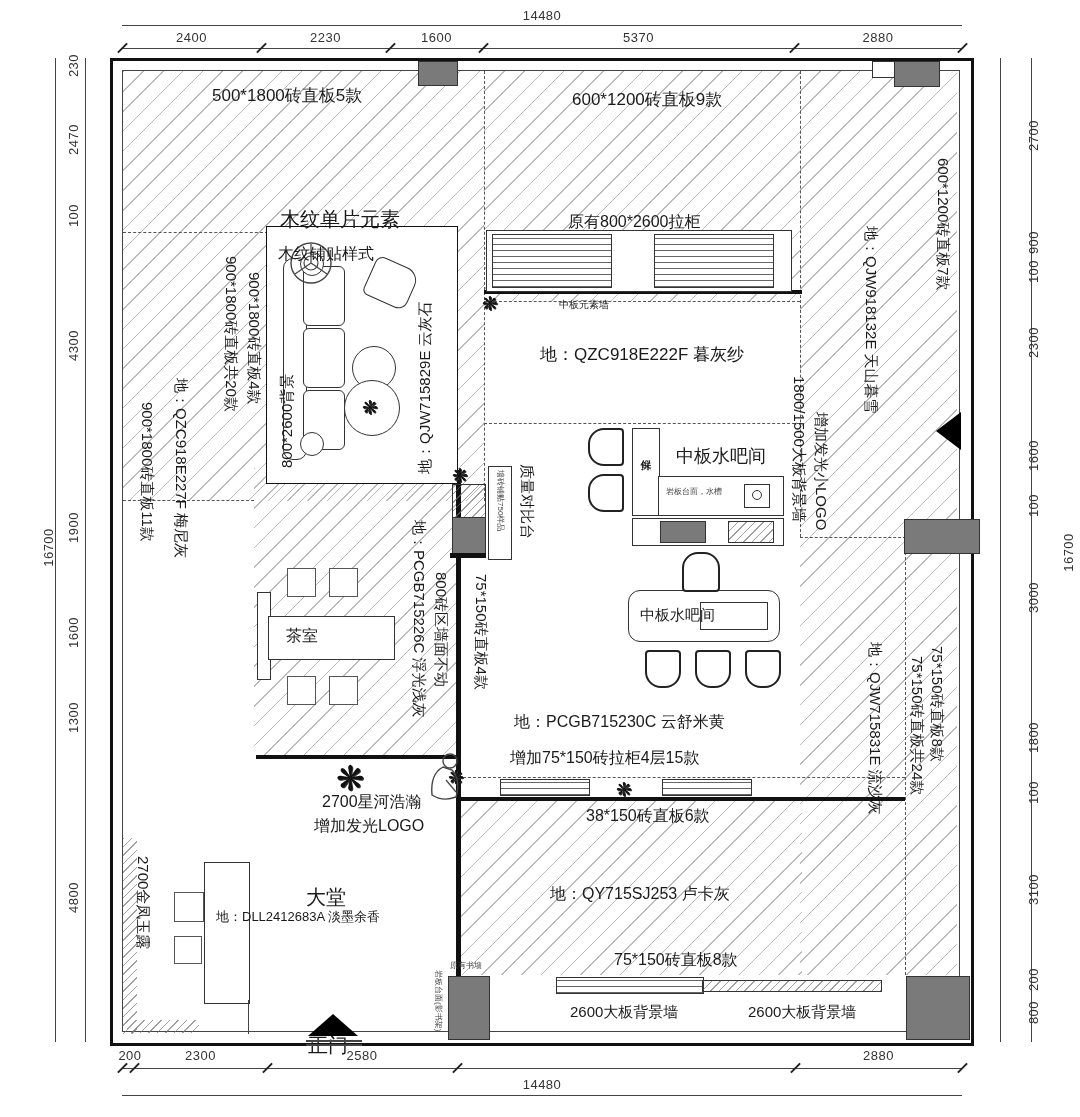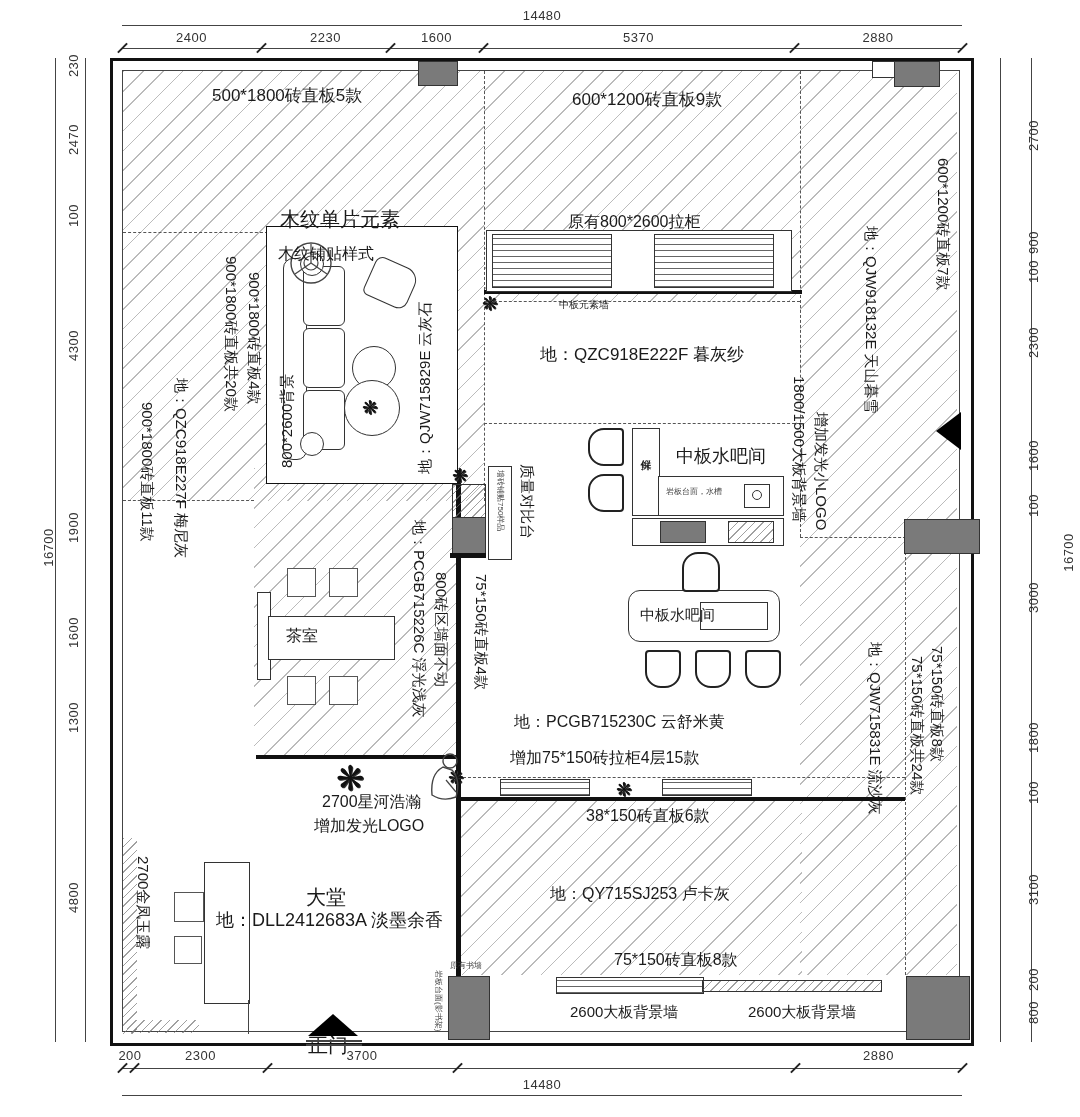--- a/index.html
+++ b/index.html
@@ -53,21 +53,21 @@
   <div class="tk" style="left:116px;top:47px"></div>
   <div class="tk" style="left:255px;top:47px"></div>
   <div class="tk" style="left:384px;top:47px"></div>
   <div class="tk" style="left:477px;top:47px"></div>
   <div class="tk" style="left:788px;top:47px"></div>
   <div class="tk" style="left:956px;top:47px"></div>
 
   <div class="dl" style="left:122px;top:1068px;width:840px;height:1px"></div>
   <div class="dlab" style="left:100px;top:1048px;width:60px">200</div>
   <div class="dlab" style="left:134px;top:1048px;width:133px">2300</div>
-  <div class="dlab" style="left:267px;top:1048px;width:190px">3700</div>
+  <div class="dlab" style="left:267px;top:1048px;width:190px">2580</div>
   <div class="dlab" style="left:795px;top:1048px;width:167px">2880</div>
   <div class="dl" style="left:122px;top:1095px;width:840px;height:1px"></div>
   <div class="dlab" style="left:122px;top:1077px;width:840px">14480</div>
   <div class="tk" style="left:116px;top:1067px"></div>
   <div class="tk" style="left:128px;top:1067px"></div>
   <div class="tk" style="left:261px;top:1067px"></div>
   <div class="tk" style="left:451px;top:1067px"></div>
   <div class="tk" style="left:789px;top:1067px"></div>
   <div class="tk" style="left:956px;top:1067px"></div>
   <div class="lb" style="left:308px;top:1032px;font-size:20px">正门</div>
@@ -229,21 +229,21 @@
   <div class="lb" style="left:514px;top:712px;font-size:16px">地：PCGB715230C 云舒米黄</div>
   <div class="lb" style="left:510px;top:748px;font-size:16px">增加75*150砖拉柜4层15款</div>
   <div class="lb" style="left:322px;top:792px;font-size:16px">2700星河浩瀚</div>
   <div class="lb" style="left:314px;top:816px;font-size:16px">增加发光LOGO</div>
   <div class="lb" style="left:586px;top:806px;font-size:16px">38*150砖直板6款</div>
   <div class="lb" style="left:550px;top:884px;font-size:16px">地：QY715SJ253 卢卡灰</div>
   <div class="lb" style="left:614px;top:950px;font-size:16px">75*150砖直板8款</div>
   <div class="lb" style="left:570px;top:1003px;font-size:15px">2600大板背景墙</div>
   <div class="lb" style="left:748px;top:1003px;font-size:15px">2600大板背景墙</div>
   <div class="lb" style="left:306px;top:884px;font-size:20px">大堂</div>
-  <div class="lb" style="left:216px;top:908px;font-size:18px">地：DLL2412683A  淡墨余香</div>
+  <div class="lb" style="left:216px;top:908px;font-size:13px">地：DLL2412683A  淡墨余香</div>
   <div class="lb" style="left:450px;top:960px;font-size:8px;color:#444">原有书墙</div>
 
   <div class="vt" style="left:240px;top:256px;font-size:15px">900*1800砖直板共20款</div>
   <div class="vt" style="left:263px;top:272px;font-size:15px">900*1800砖直板4款</div>
   <div class="vt" style="left:190px;top:378px;font-size:15px">地：QZC918E227F 梅尼灰</div>
   <div class="vt" style="left:156px;top:402px;font-size:15px">900*1800砖直板11款</div>
   <div class="vt" style="left:428px;top:520px;font-size:15px">地：PCGB715226C 浮光浅灰</div>
   <div class="vt" style="left:450px;top:572px;font-size:15px">800砖区墙面不动</div>
   <div class="vt" style="left:490px;top:574px;font-size:15px">75*150砖直板4款</div>
   <div class="vt" style="left:952px;top:158px;font-size:15px">600*1200砖直板7款</div>

